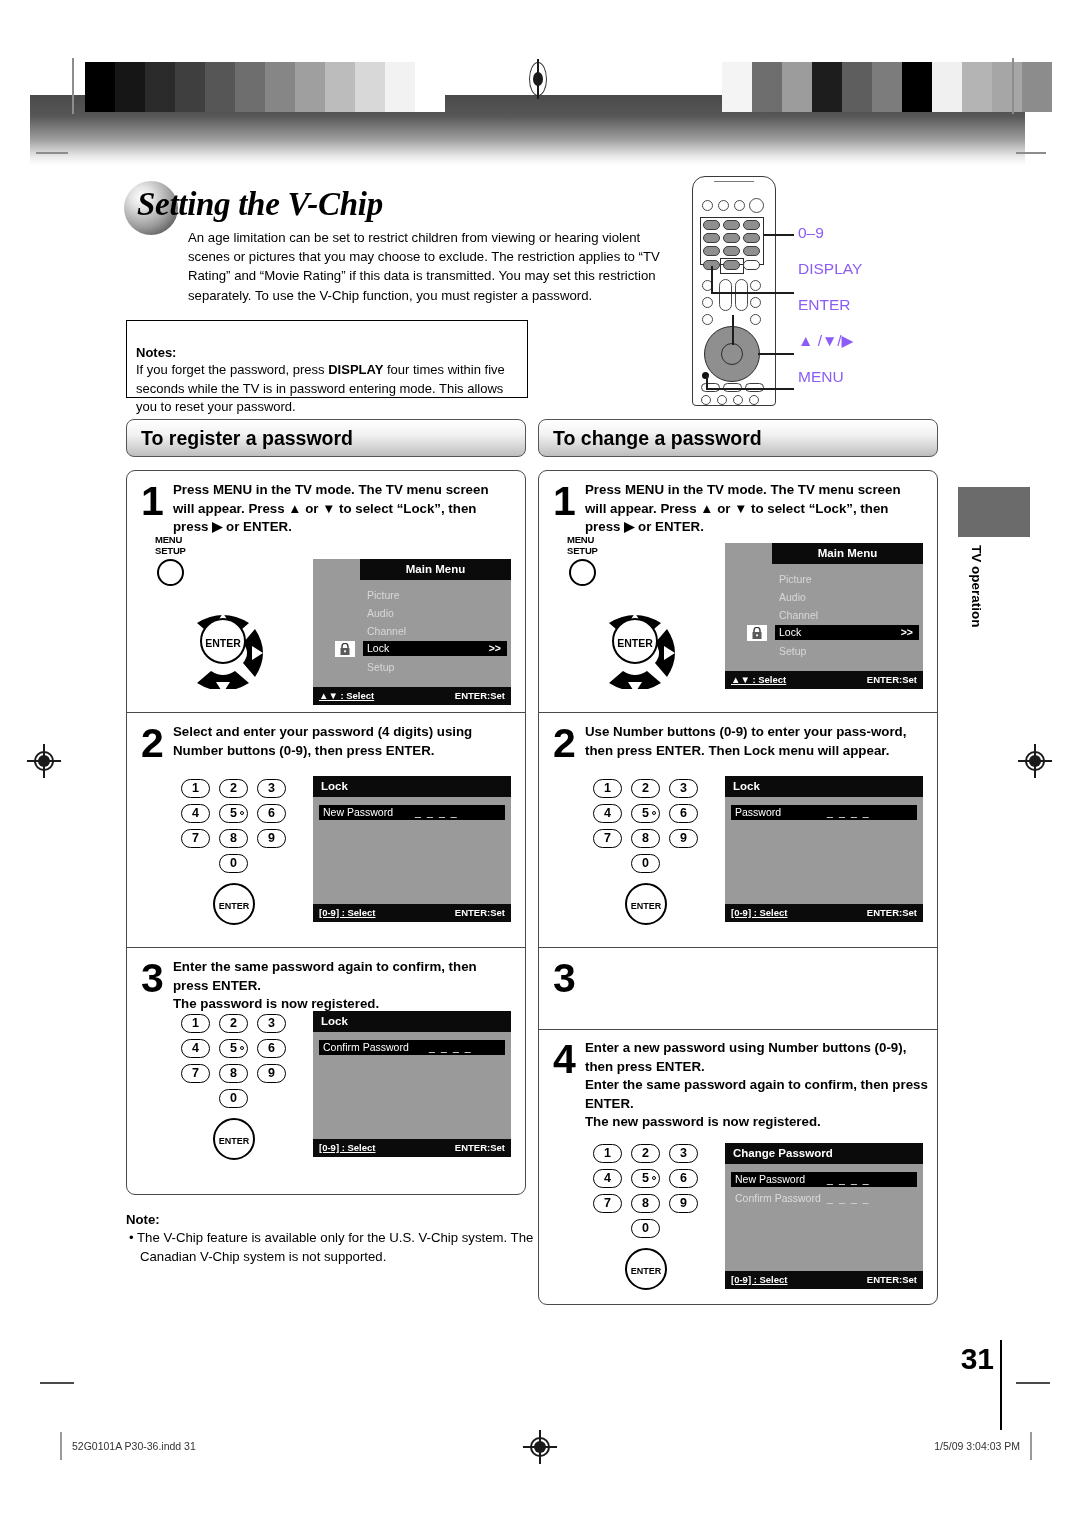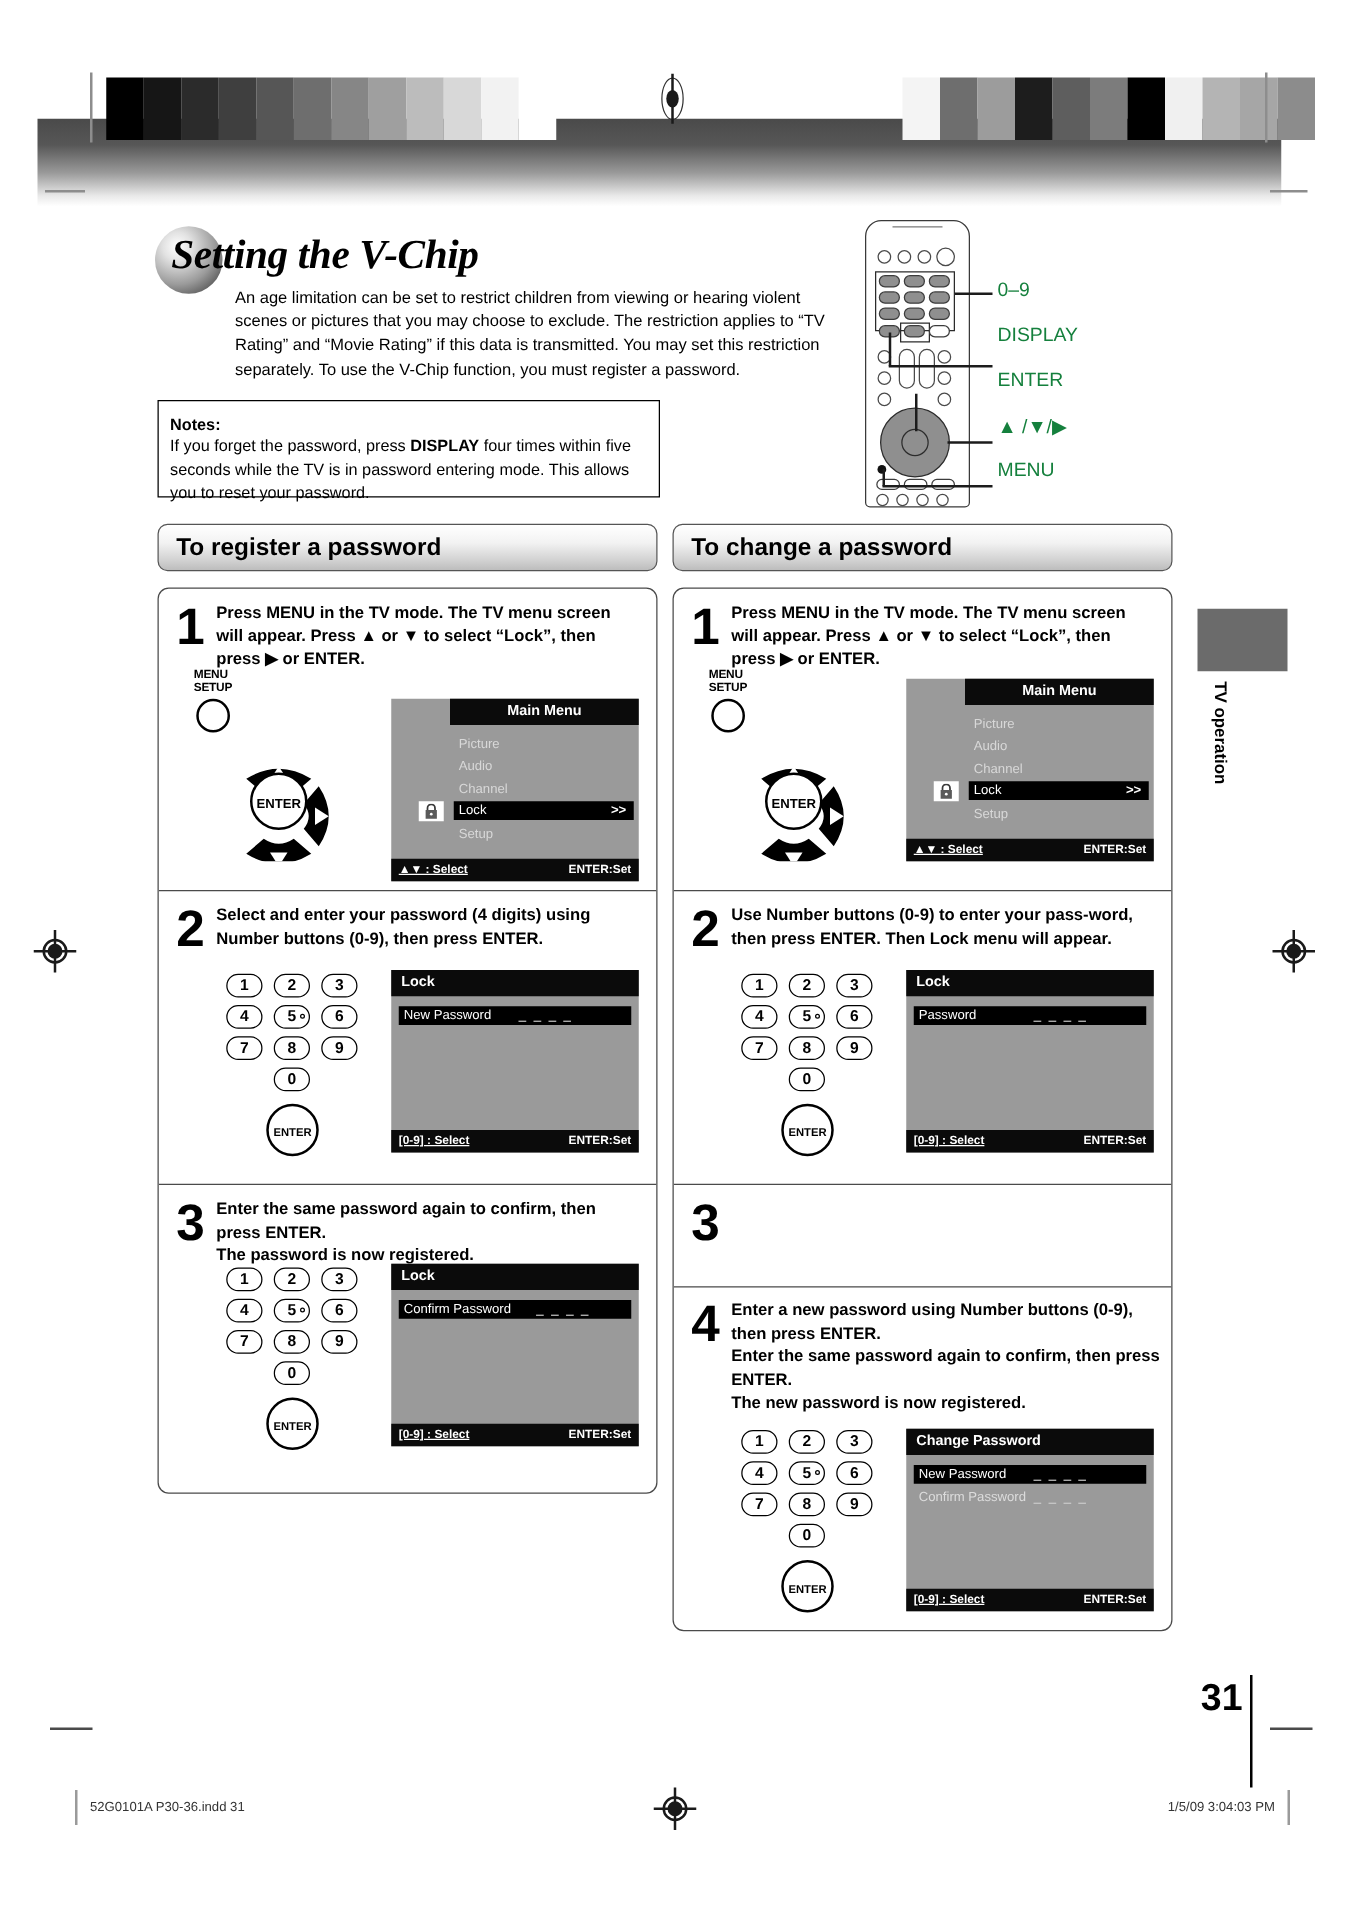--- a/index.html
+++ b/index.html
@@ -62,21 +62,21 @@
   .intro {
     position: absolute; left: 188px; top: 228px; width: 480px;
     font-size: 13.2px; line-height: 19.2px; color: #000;
     text-align: left;
   }
 
   
   .notes-box {
     position: absolute; left: 126px; top: 320px; width: 402px; height: 78px;
     border: 1.5px solid #000; background: #fff;
-    padding: 11px 9px 0 9px;
+    padding: 24px 9px 0 9px;
   }
   .notes-title { font-size: 13px; font-weight: bold; }
   .notes-body { font-size: 13px; line-height: 18.5px; margin-top: 1px; }
   .notes-body b { font-weight: bold; }
 
   
   .remote-wrap { position: absolute; left: 688px; top: 176px; width: 300px; height: 230px; }
   .remote-body {
     position: absolute; left: 4px; top: 0px; width: 84px; height: 230px;
     border: 1.6px solid #3a3a3a; border-radius: 13px 13px 4px 4px;
@@ -95,21 +95,21 @@
     border-radius: 50%; background: #8f8f8f;
   }
   .rc-dpad-inner {
     position: absolute; width: 22px; height: 22px; border: 1.5px solid #2c2c2c;
     border-radius: 50%; background: #8f8f8f;
   }
   .rc-dot { position: absolute; width: 7px; height: 7px; background: #111; border-radius: 50%; }
   .rc-oval-btn { position: absolute; border: 1.4px solid #4a4a4a; border-radius: 10px; background:#fff; }
   .lead { position: absolute; background: #1c1c1c; }
   .callout {
-    position: absolute; font-size: 15.5px; color: #15803d; white-space: nowrap;
+    position: absolute; font-size: 15.5px; color: #8b5cf6; white-space: nowrap;
   }
 
   
   .sec-head {
     position: absolute; height: 38px; width: 400px;
     border: 1.5px solid #555; border-radius: 8px;
     background: linear-gradient(to bottom, #ffffff 0%, #f2f2f2 40%, #d2d2d2 78%, #bdbdbd 100%);
     display: flex; align-items: center;
   }
   .sec-head span {
@@ -609,20 +609,24 @@
       <div class="osd-foot">
         <span class="l">[0-9] : Select</span>
         <span class="r">ENTER:Set</span>
       </div>
     </div>
   </div>
 
   <div class="side-tab"></div>
   <div class="side-tab-text">TV operation</div>
 
+  <div class="bot-note">
+    <div class="t">Note:</div>
+    <div class="b">•  The V-Chip feature is available only for the U.S. V-Chip system. The Canadian V-Chip system is not supported.</div>
+  </div>
 
   <div class="pgnum">31</div>
   <div class="pg-rule"></div>
   <div class="foot-bar-l"></div>
   <div class="foot-bar-r"></div>
   <div class="foot-l">52G0101A P30-36.indd   31</div>
   <div class="foot-r">1/5/09   3:04:03 PM</div>
 
 </div>
 

